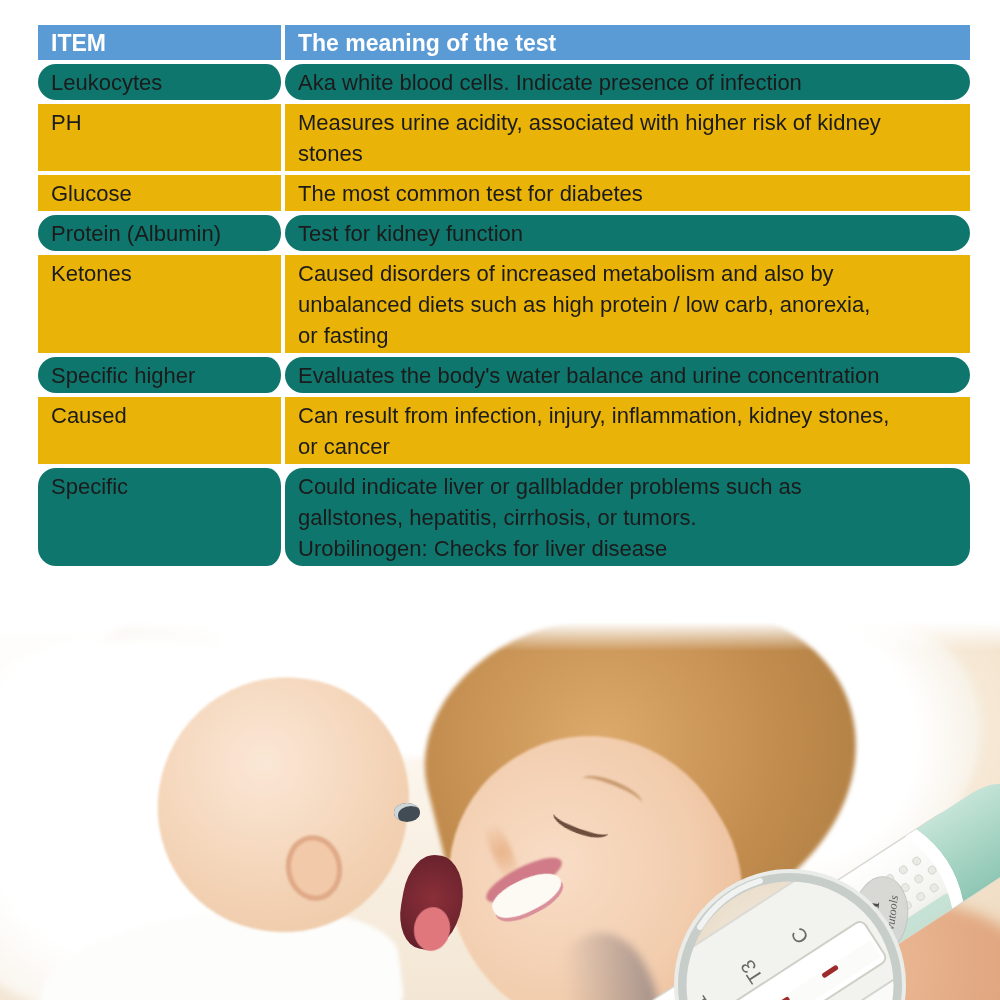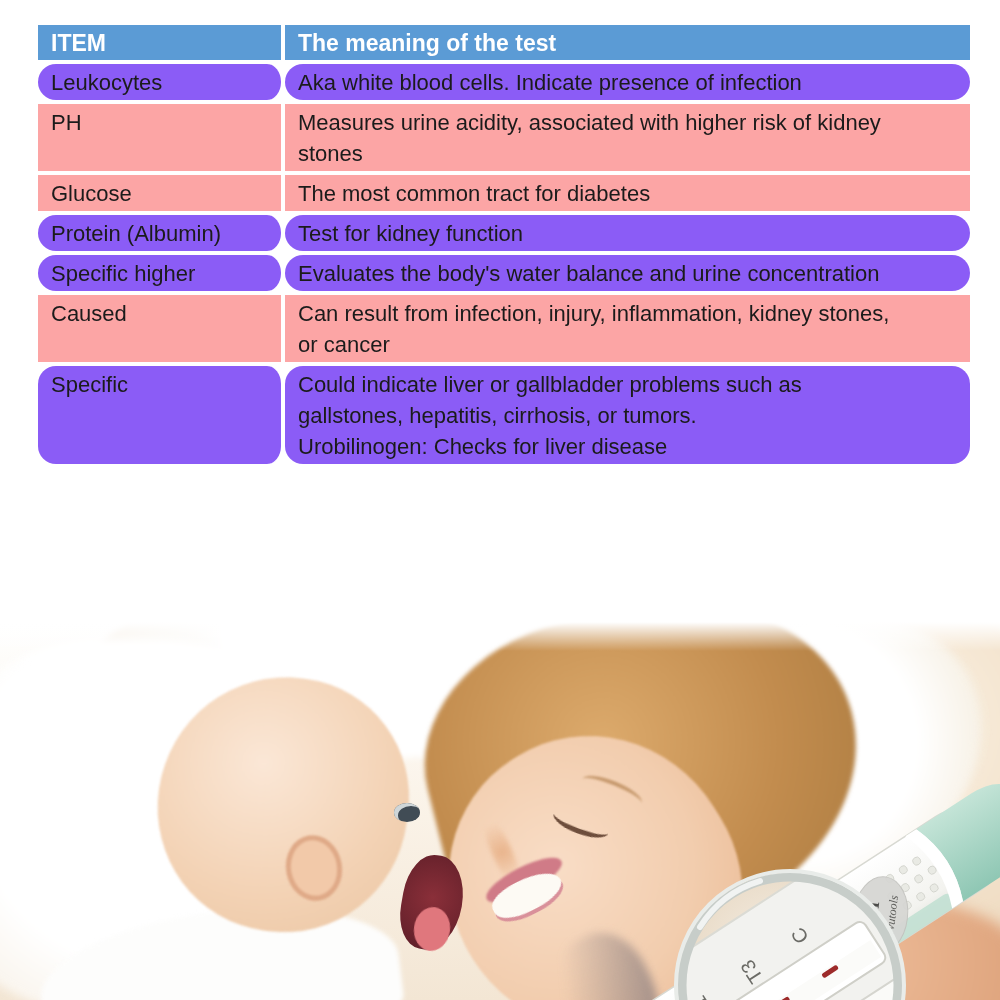--- a/index.html
+++ b/index.html
@@ -8,22 +8,22 @@
 
   
   table.testtable{position:absolute;left:38px;top:21px;width:932px;
     border-collapse:separate;border-spacing:0 4px;table-layout:fixed;}
   .testtable th,.testtable td{box-sizing:border-box;vertical-align:top;
     padding:3px 6px 2px 13px;font-size:22px;line-height:31px;color:#1b1b1b;
     white-space:pre-line;overflow:hidden;}
   .testtable th{background:#5b9bd5;color:#ffffff;font-weight:700;font-size:23px;
     line-height:30px;text-align:left;}
   .testtable th.item-col,.testtable td.item-col{width:247px;border-right:4px solid #ffffff;}
-  tr.band-a td{background:#8b5cf6;border-radius:18px;}
-  tr.band-b td{background:#fca5a5;}
+  tr.band-a td{background:#0f766e;border-radius:18px;}
+  tr.band-b td{background:#eab308;}
 
   
   .photo{position:absolute;left:0;top:617px;width:1000px;height:383px;overflow:hidden;}
   .photo *{position:absolute;}
   .ph-bg{left:0;top:0;width:100%;height:100%;
     background:linear-gradient(180deg,#ffffff 0%,#fbf4ea 45%,#f3e6d4 100%);}
   .pillow-r{left:790px;top:-30px;width:260px;height:400px;border-radius:45%;
     background:radial-gradient(circle at 40% 35%,#fbf2e4 0%,#f0ddc4 70%,#e8d2b6 100%);
     filter:blur(6px);}
   .duv-roll{left:90px;top:-70px;width:660px;height:210px;border-radius:50%;
@@ -98,25 +98,31 @@
         <td class="item-col">Leukocytes</td>
         <td>Aka white blood cells. Indicate presence of infection</td>
       </tr>
       <tr class="band-b">
         <td class="item-col">PH</td>
         <td>Measures urine acidity, associated with higher risk of kidney
 stones</td>
       </tr>
       <tr class="band-b">
         <td class="item-col">Glucose</td>
-        <td>The most common tract for diabetes</td>
+        <td>The most common test for diabetes</td>
       </tr>
       <tr class="band-a">
         <td class="item-col">Protein (Albumin)</td>
         <td>Test for kidney function</td>
+      </tr>
+      <tr class="band-b">
+        <td class="item-col">Ketones</td>
+        <td>Caused disorders of increased metabolism and also by
+unbalanced diets such as high protein / low carb, anorexia,
+or fasting</td>
       </tr>
       <tr class="band-a">
         <td class="item-col">Specific higher</td>
         <td>Evaluates the body's water balance and urine concentration</td>
       </tr>
       <tr class="band-b">
         <td class="item-col">Caused</td>
         <td>Can result from infection, injury, inflammation, kidney stones,
 or cancer</td>
       </tr>

